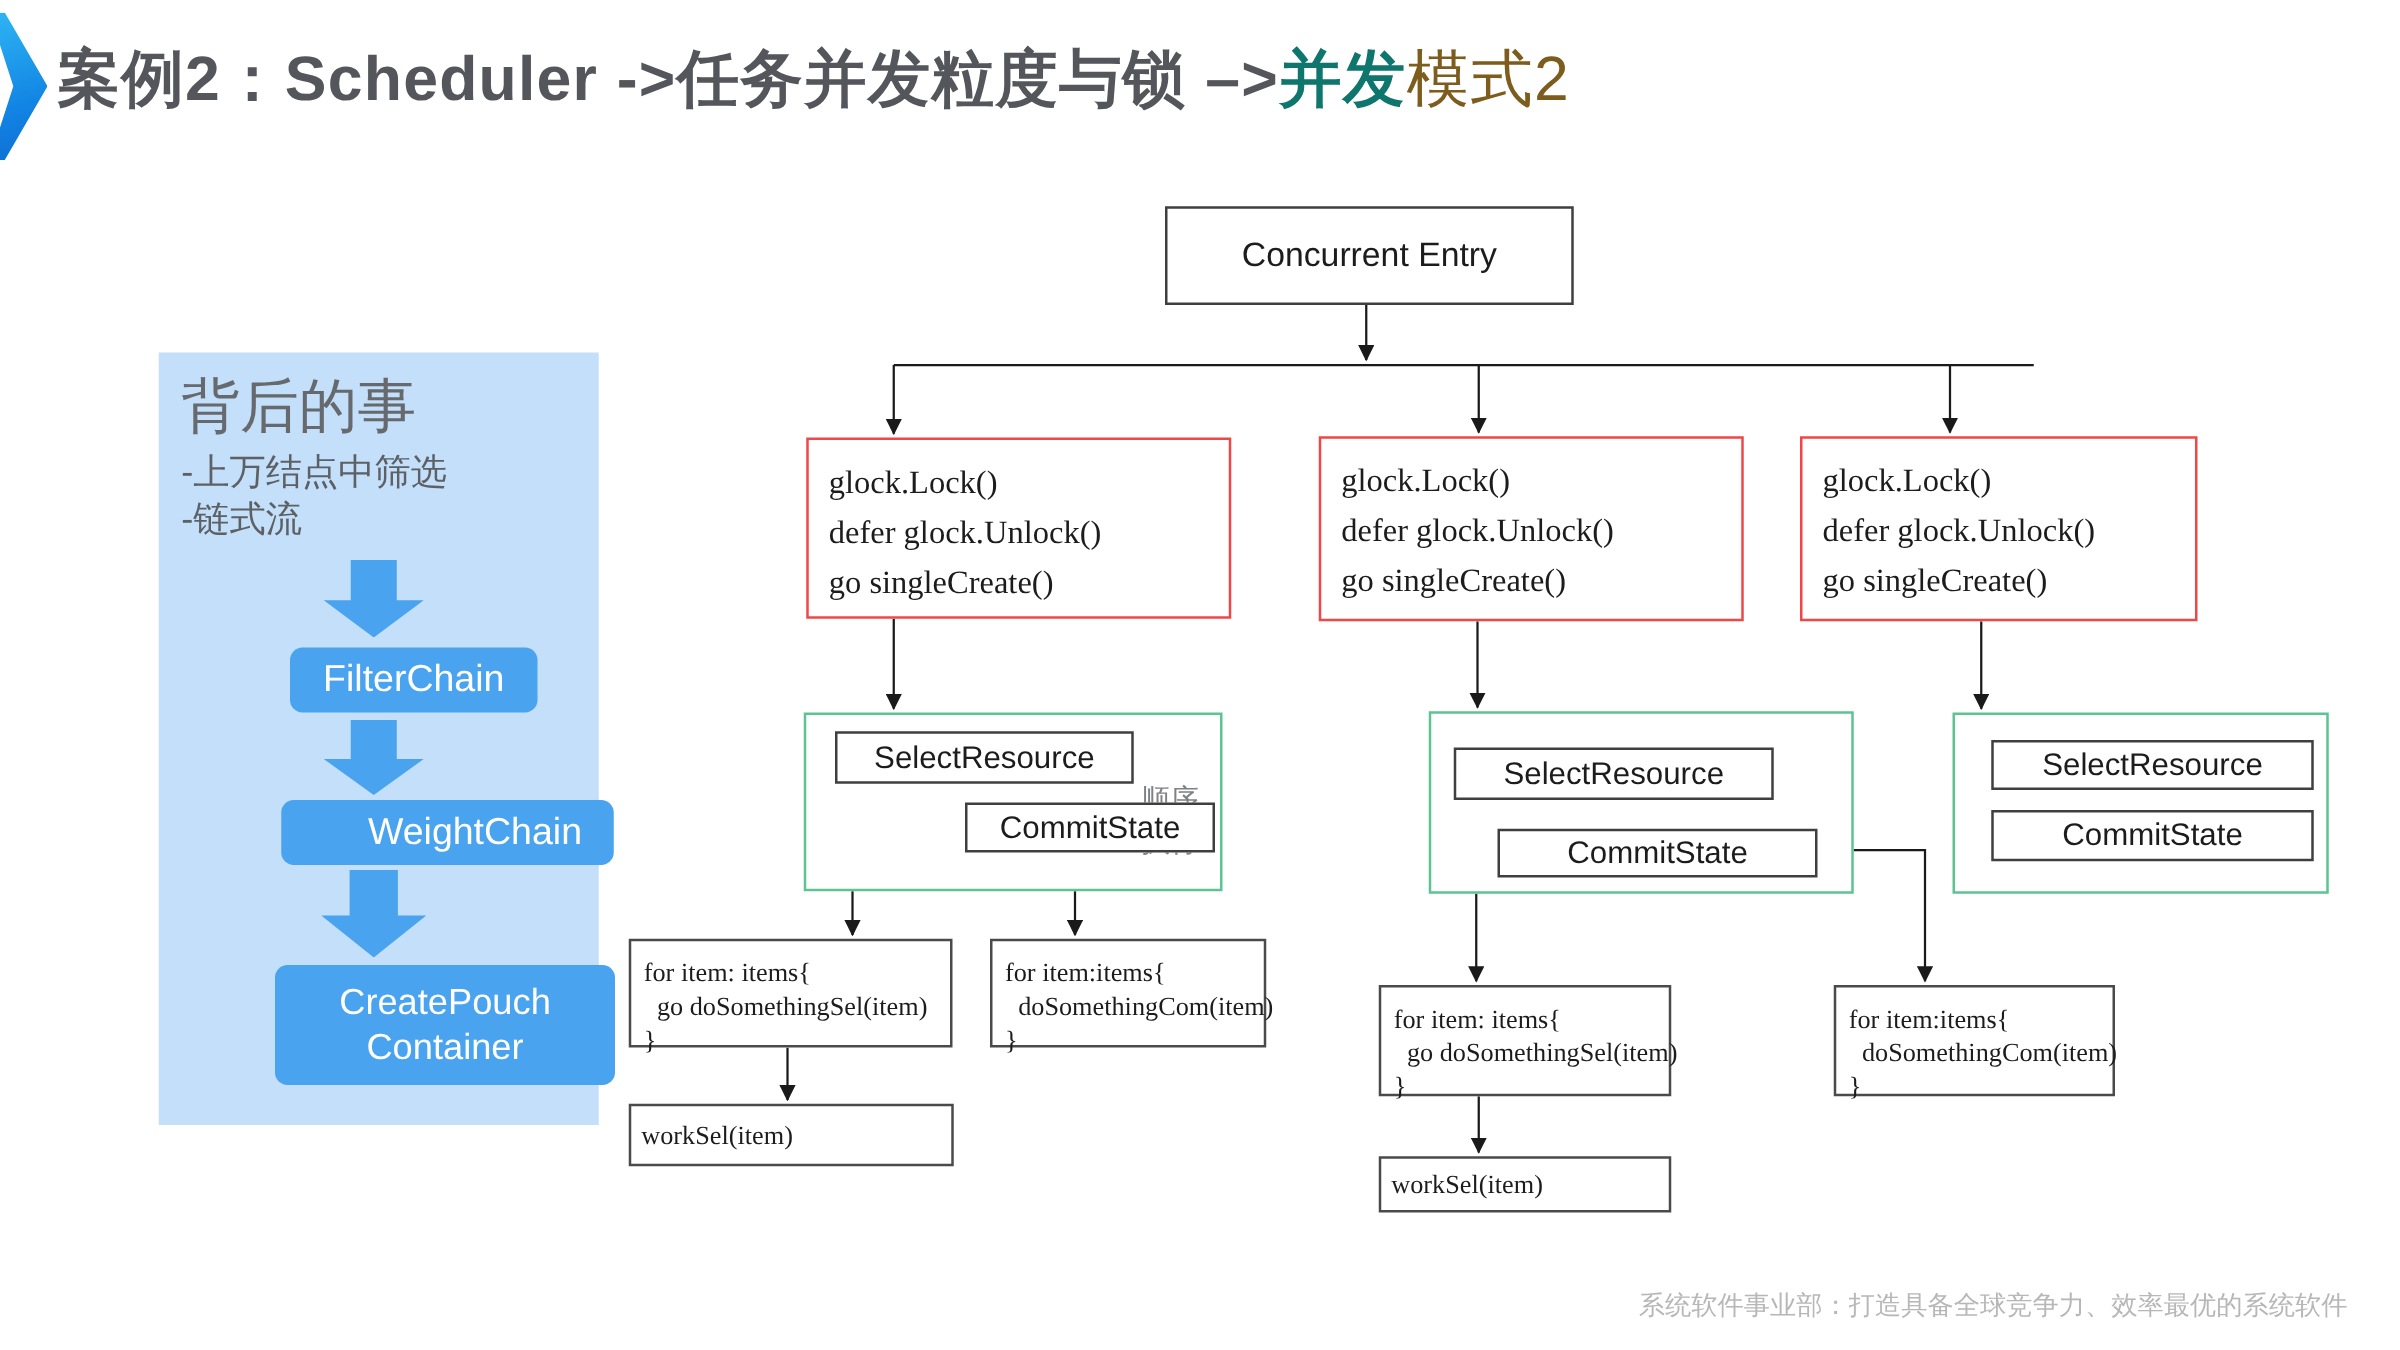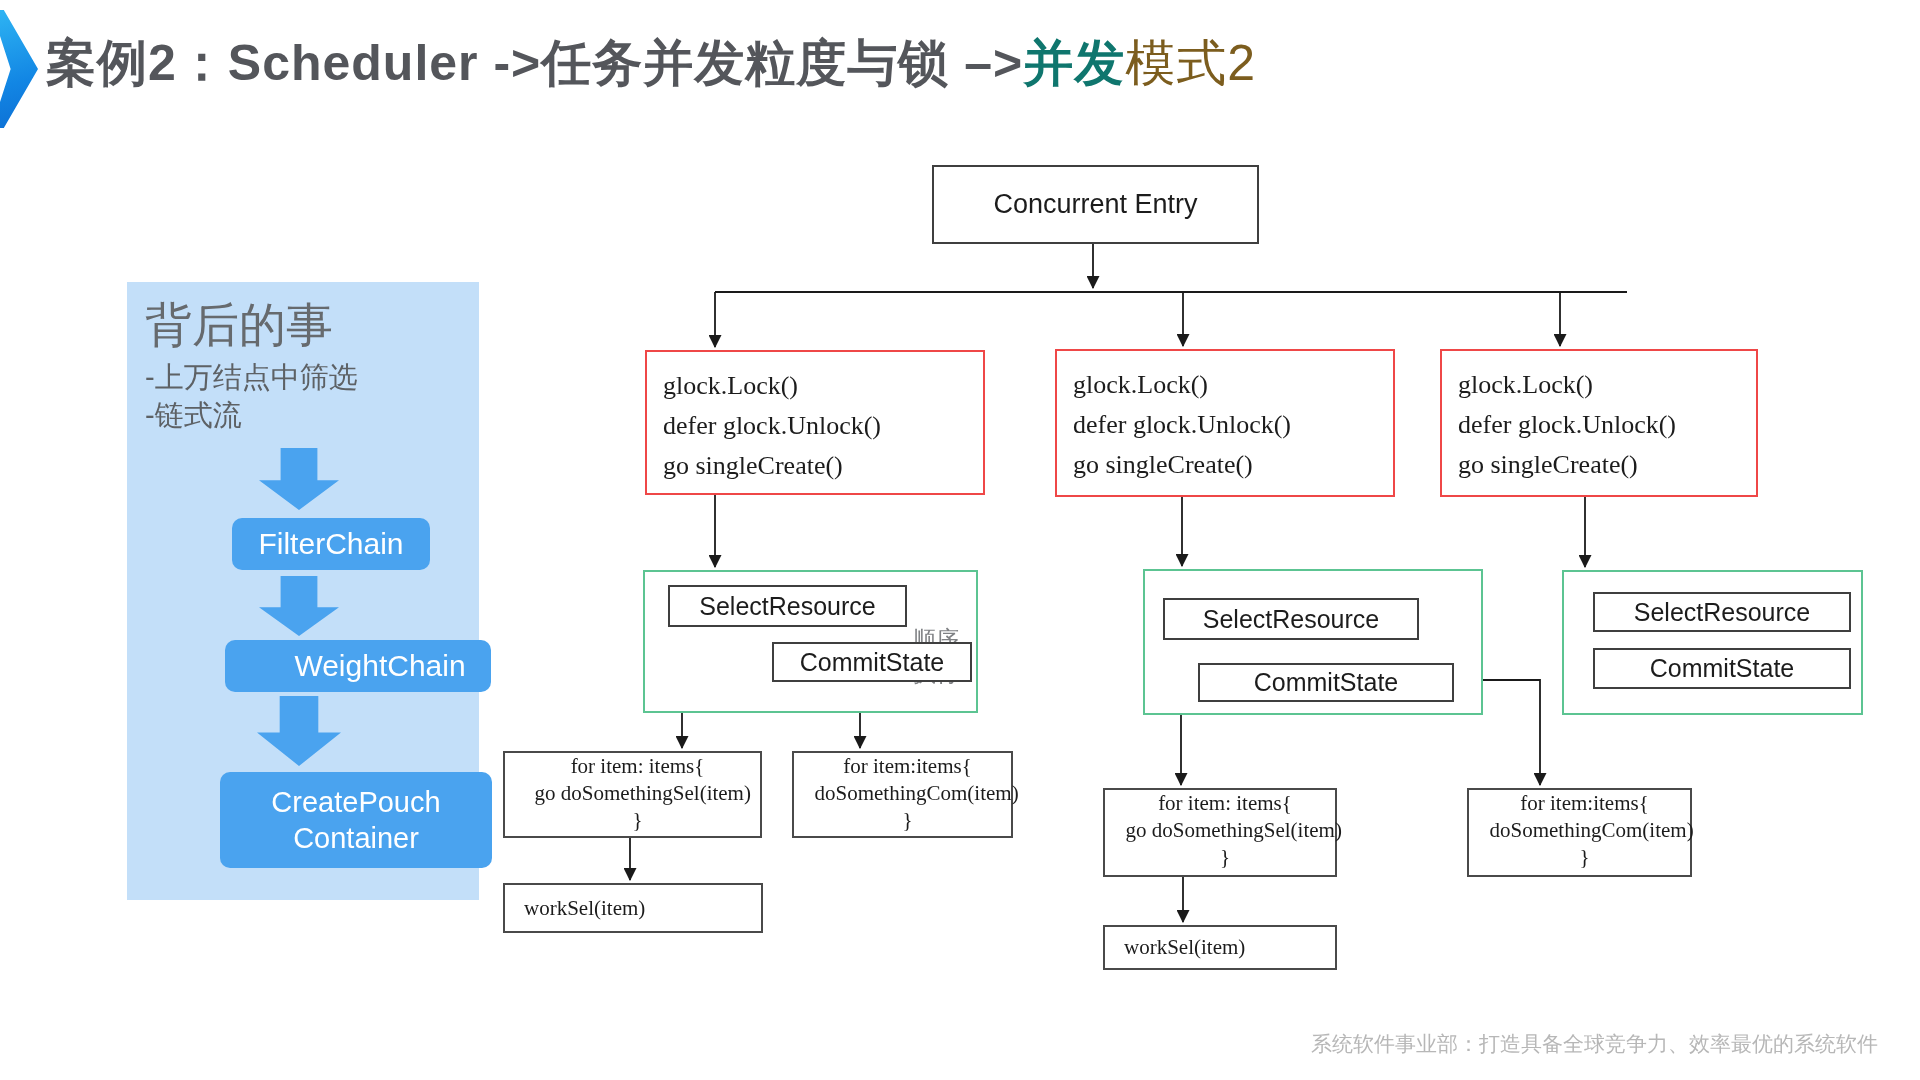--- a/index.html
+++ b/index.html
@@ -29,25 +29,25 @@
   .box{position:absolute;background:#fff;border:2px solid #3f3f3f;color:#1c1c1c;
        display:flex;align-items:center;justify-content:center;
        font-family:Liberation Sans, sans-serif;}
   .red-box{position:absolute;background:#fff;border:2px solid #ef4747;color:#1c1c1c;
        font-family:"Liberation Serif","DejaVu Serif",serif;font-size:26px;line-height:40px;
        padding:14px 0 0 16px;box-sizing:border-box;}
   .red-box div{white-space:pre;}
   .green-group{position:absolute;background:#fff;border:2px solid #5cc492;box-sizing:border-box;}
   .leaf{position:absolute;background:#fff;border:2px solid #4a4a4a;color:#1c1c1c;box-sizing:border-box;
         font-family:"Liberation Serif","DejaVu Serif",serif;font-size:21px;line-height:27px;
-        padding:0 0 0 10px;text-align:center;}
+        padding:12px 0 0 10px;}
   .leaf div{white-space:pre;}
   .work{position:absolute;background:#fff;border:2px solid #4a4a4a;color:#1c1c1c;box-sizing:border-box;
         font-family:"Liberation Serif","DejaVu Serif",serif;font-size:21px;
-        display:flex;align-items:center;padding-left:19px;}
+        display:flex;align-items:center;padding-left:8px;}
   .seq-note{position:absolute;color:#7f8184;font-size:23px;line-height:34px;white-space:pre-line;
             font-family:"Liberation Serif","DejaVu Serif",serif;margin-top:45px;}
 
   .wires{position:absolute;left:0;top:0;width:1920px;height:1080px;pointer-events:none;}
 
   .footer{position:absolute;right:42px;top:1030px;font-size:21px;color:#b7b7b7;}
 </style>
 </head>
 <body>
 

